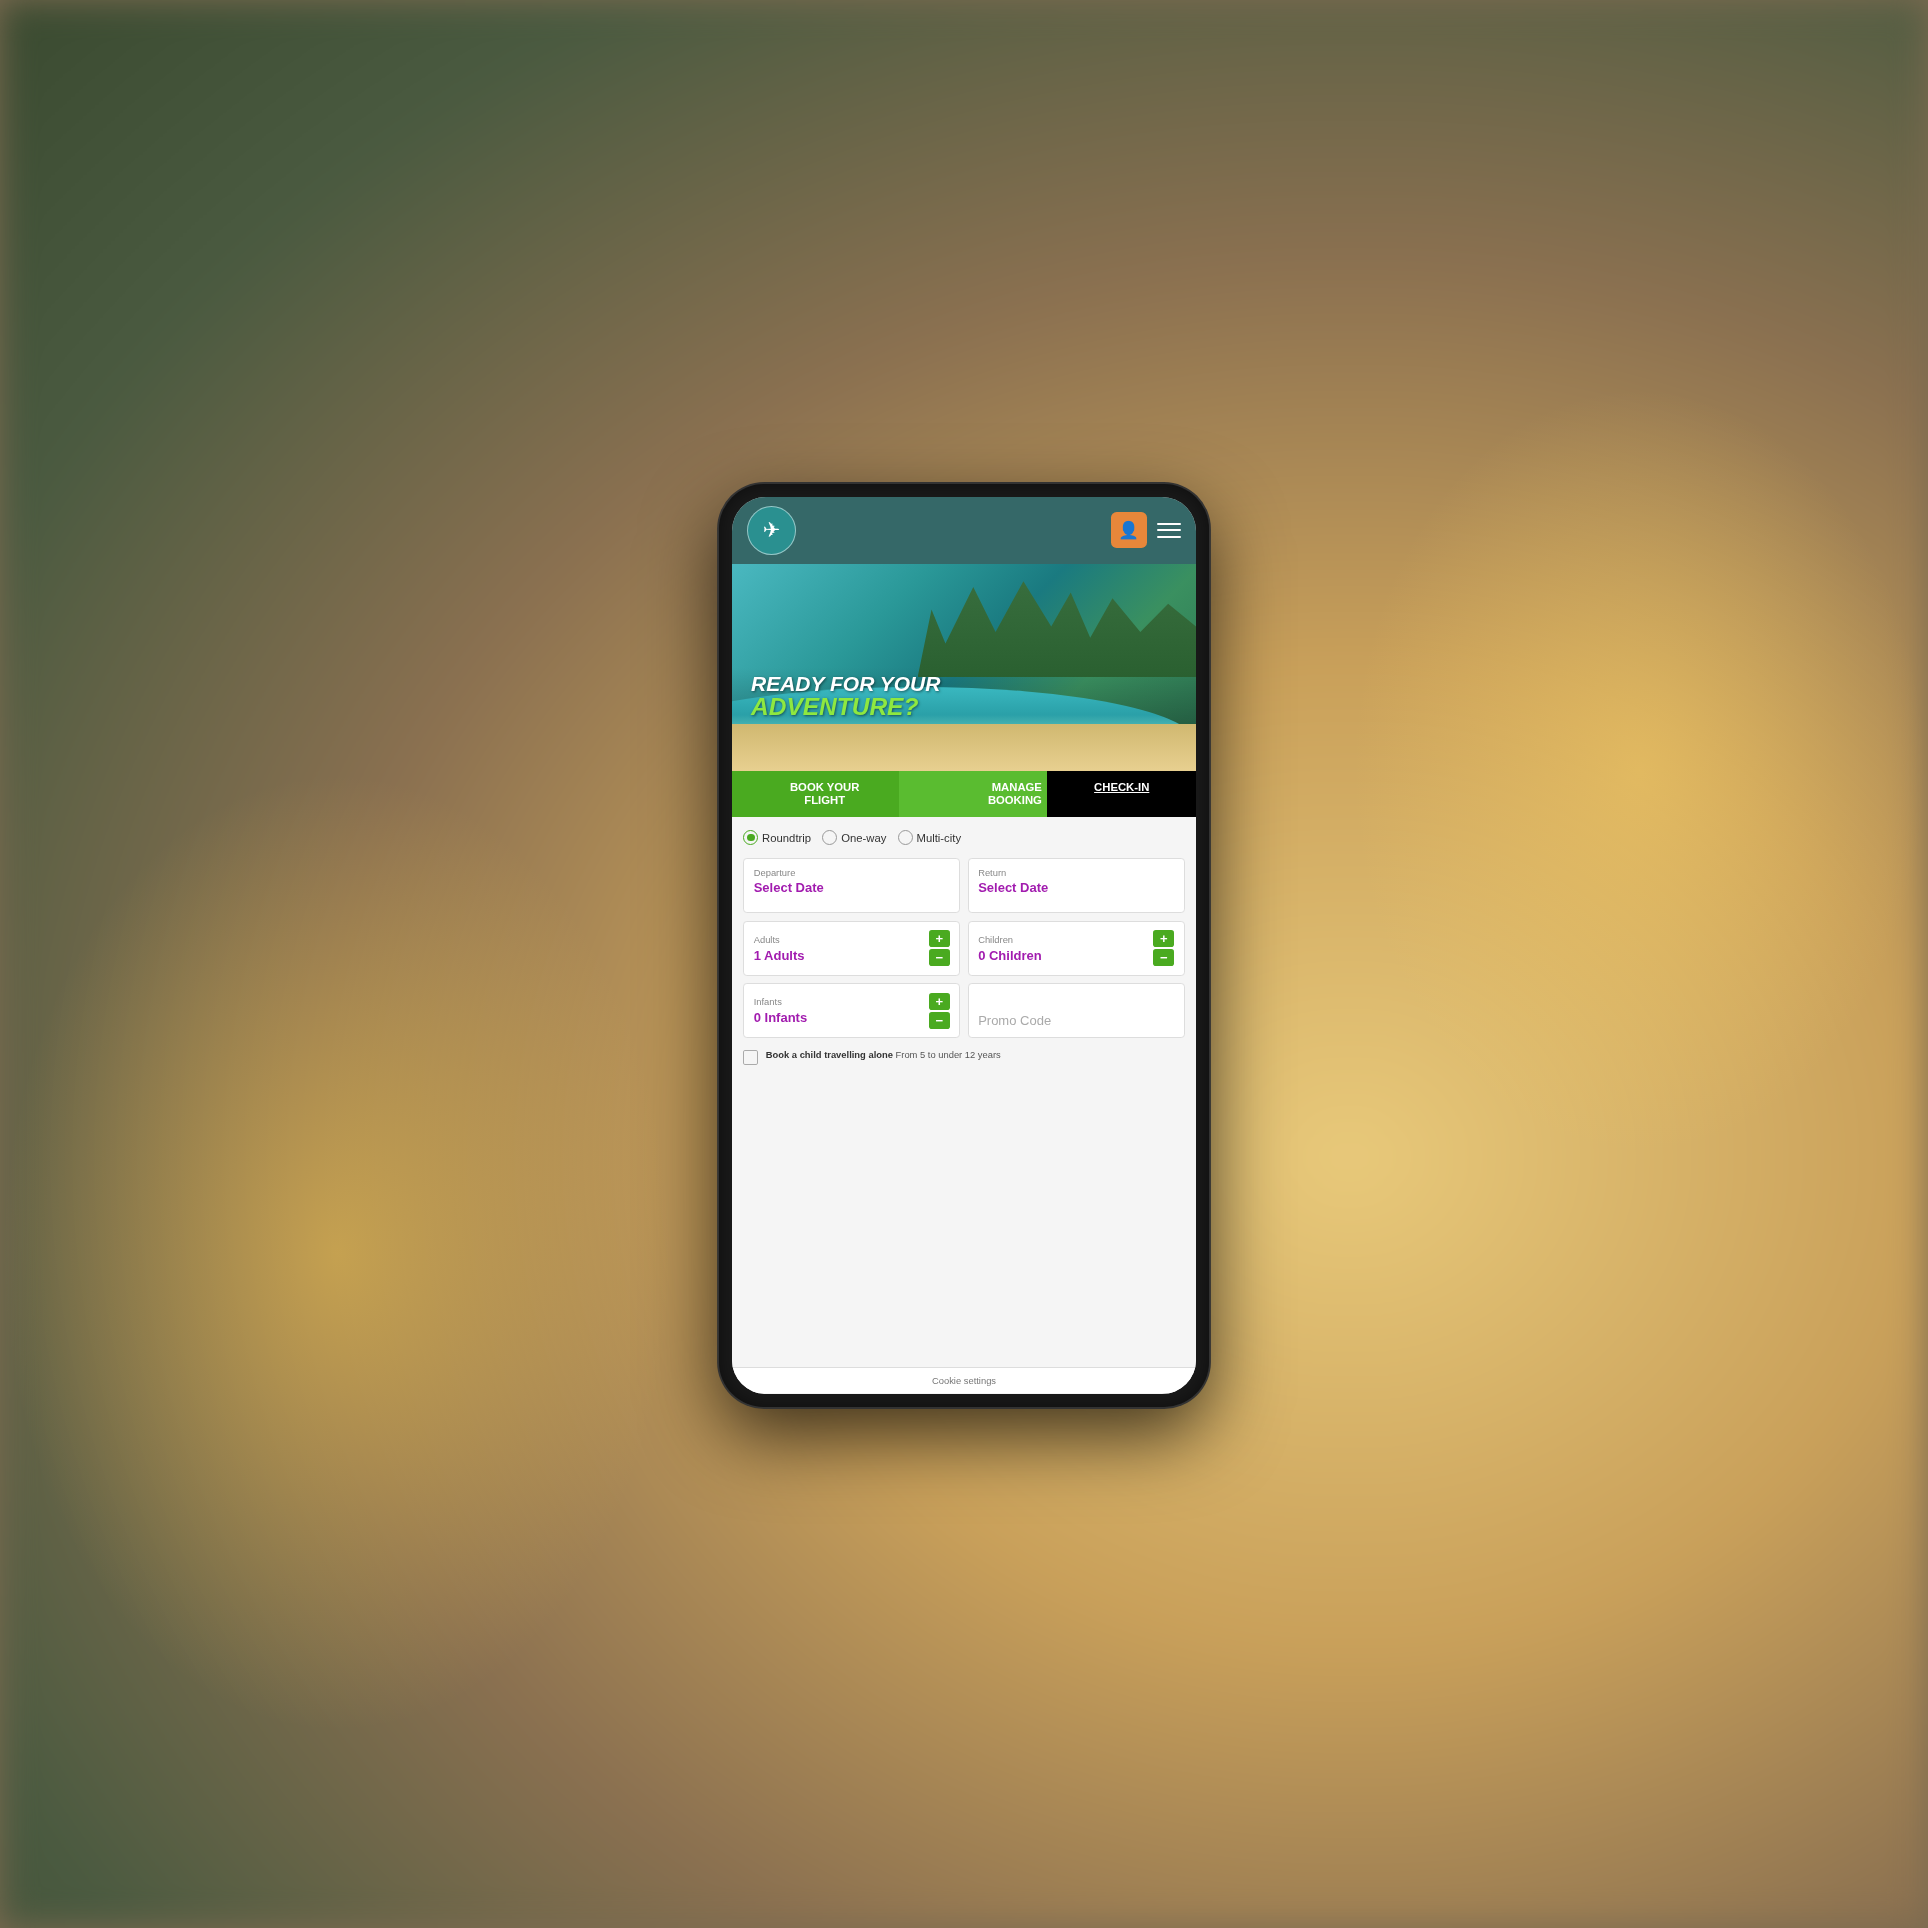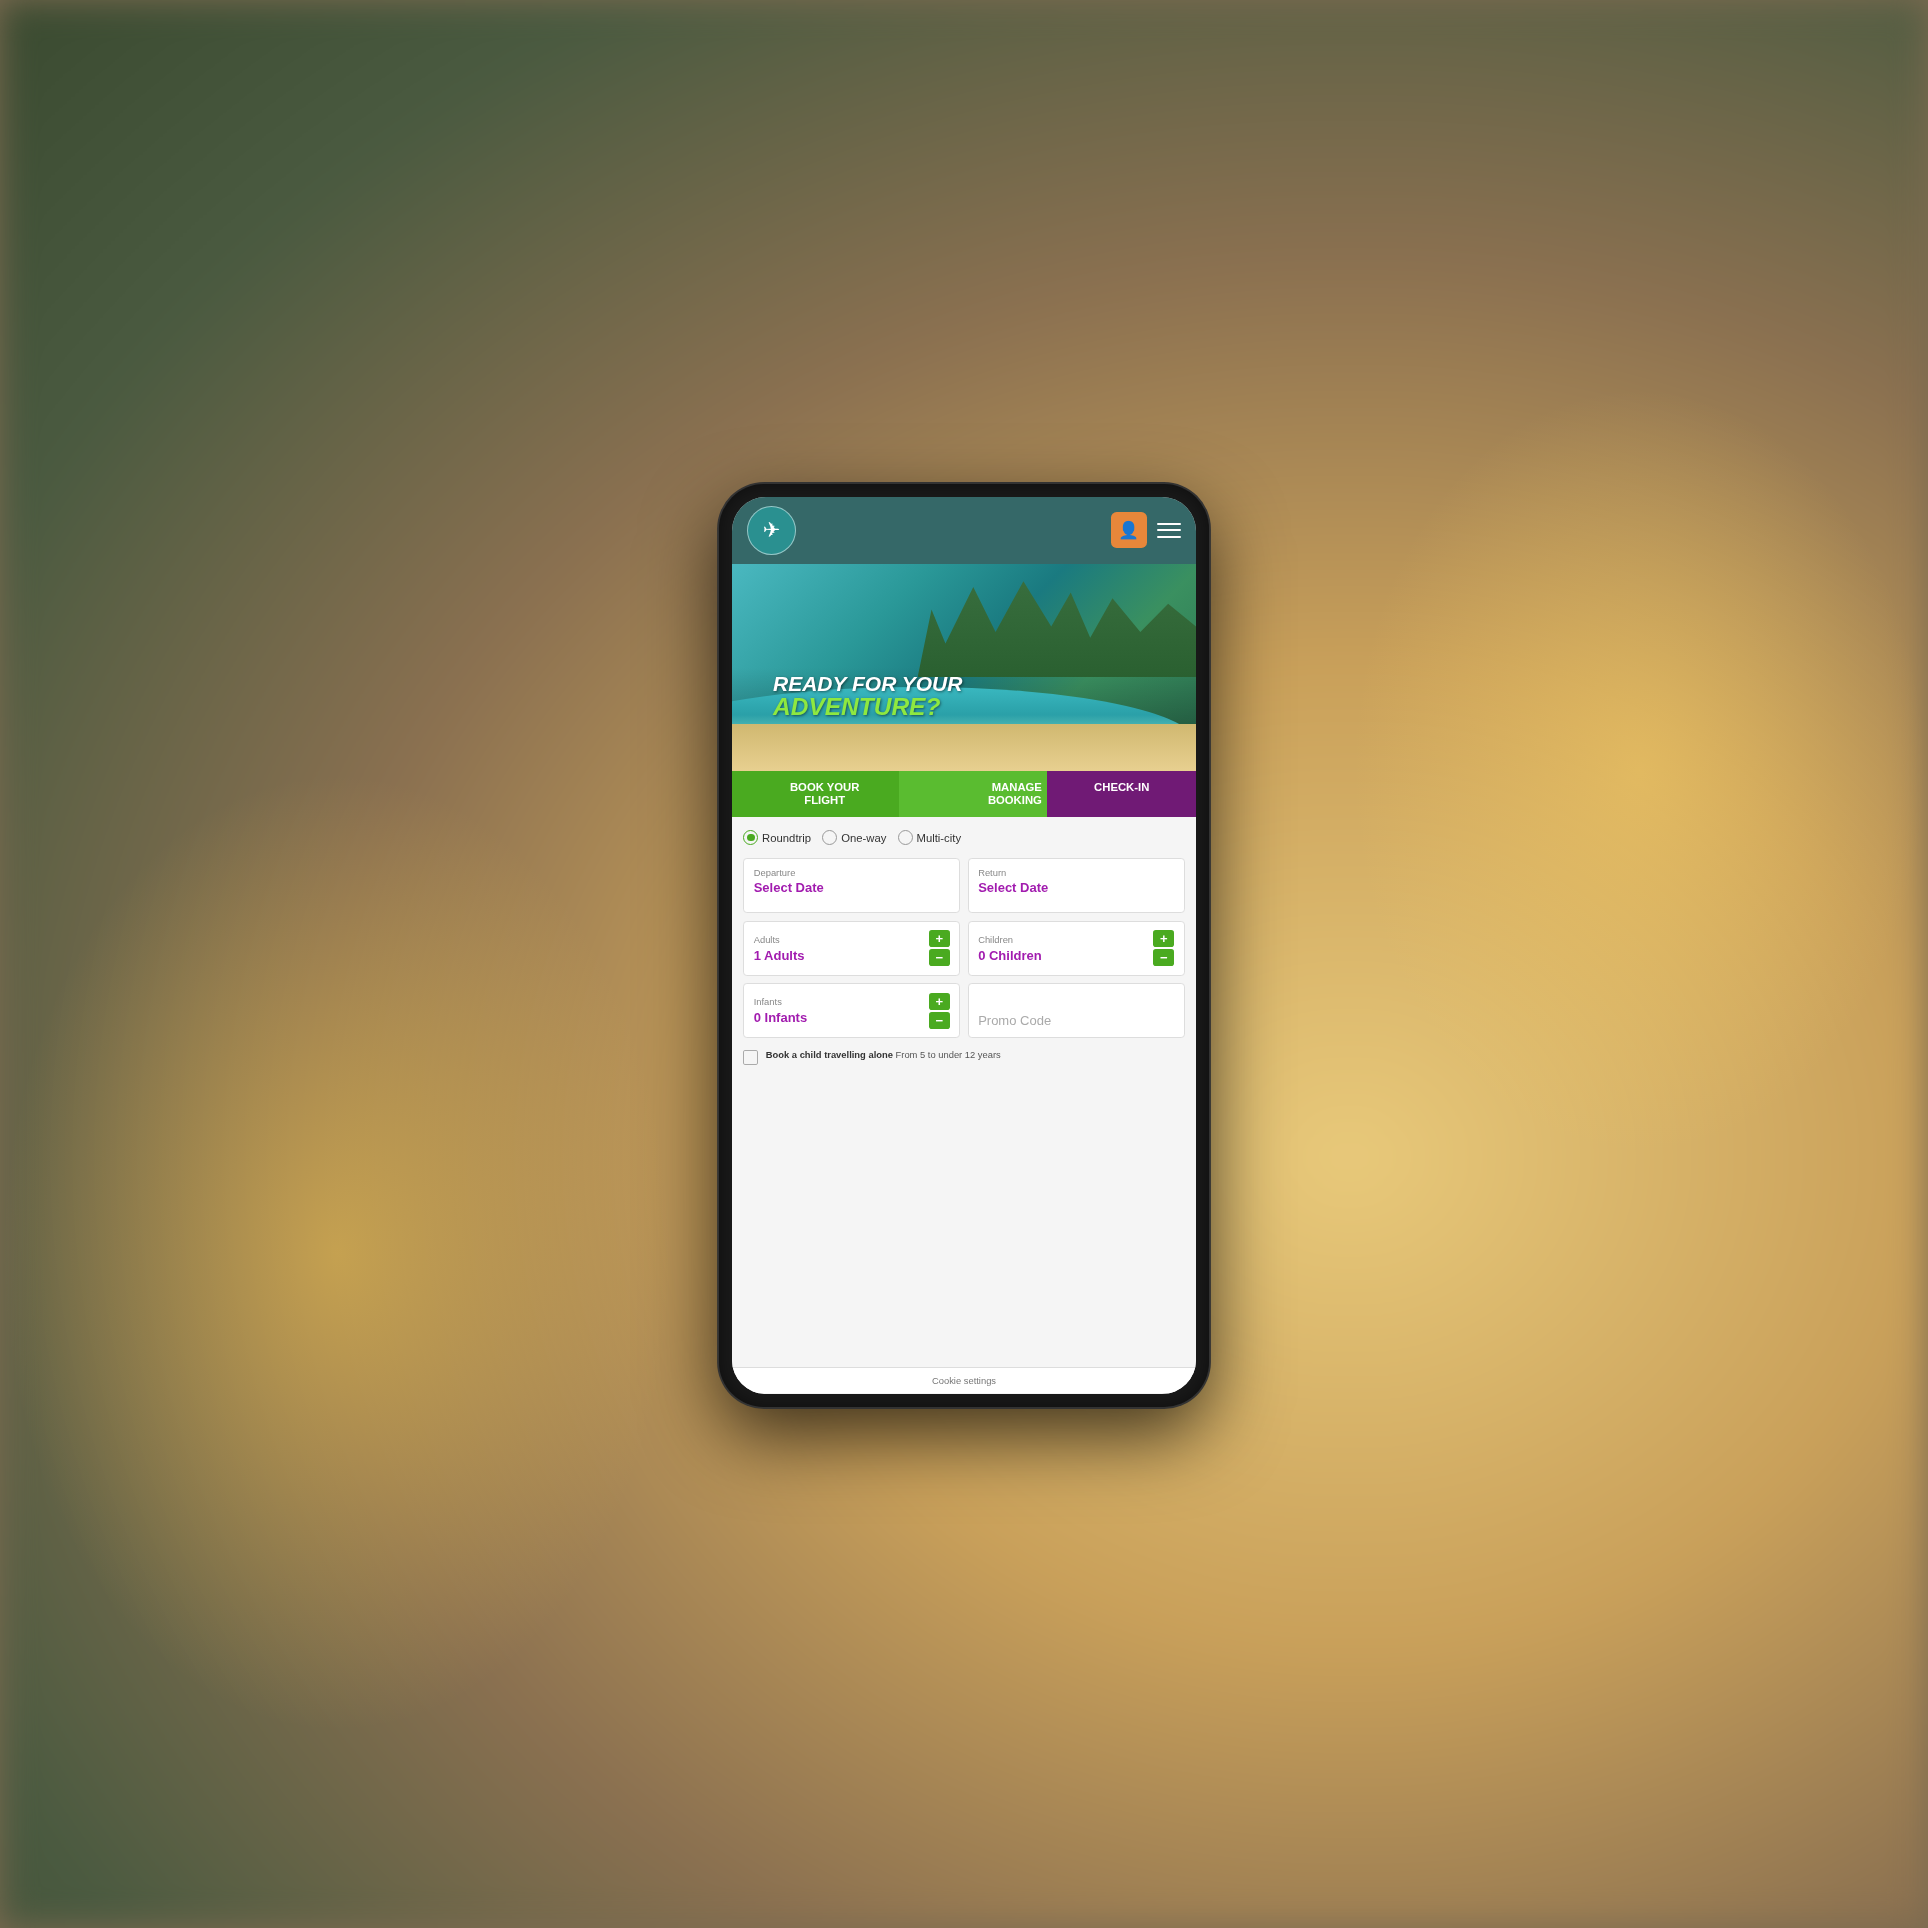--- a/index.html
+++ b/index.html
@@ -164,21 +164,20 @@
       position: absolute;
       bottom: 0; left: 0; right: 0;
       height: 47px;
       background: linear-gradient(to top, #e8d090 0%, #d0b870 100%);
     }
 
     .hero-text {
       position: absolute;
       bottom: 52px;
       left: 19px;
-      margin-left: 22px;
     }
 
     .hero-title1 {
       color: white;
       font-size: 21px;
       font-weight: 900;
       text-shadow: 0.9px 0.9px 2.8px rgba(0,0,0,0.5);
       font-style: italic;
       text-transform: uppercase;
       line-height: 1.1;
@@ -217,22 +216,23 @@
       padding-left: 24px;
     }
 
     .tab-item.secondary {
       background: #5abc30;
       color: white;
       text-align: right;
     }
 
     .tab-item.tertiary {
-      background: #701a75;
-      color: white;
+      background: #000000;
+      color: white;
+      text-decoration: underline;
     }
 
     
     .form-area {
       background: #f5f5f5;
       flex: 1;
       overflow-y: auto;
       padding: 13px 11.3px;
     }
 

